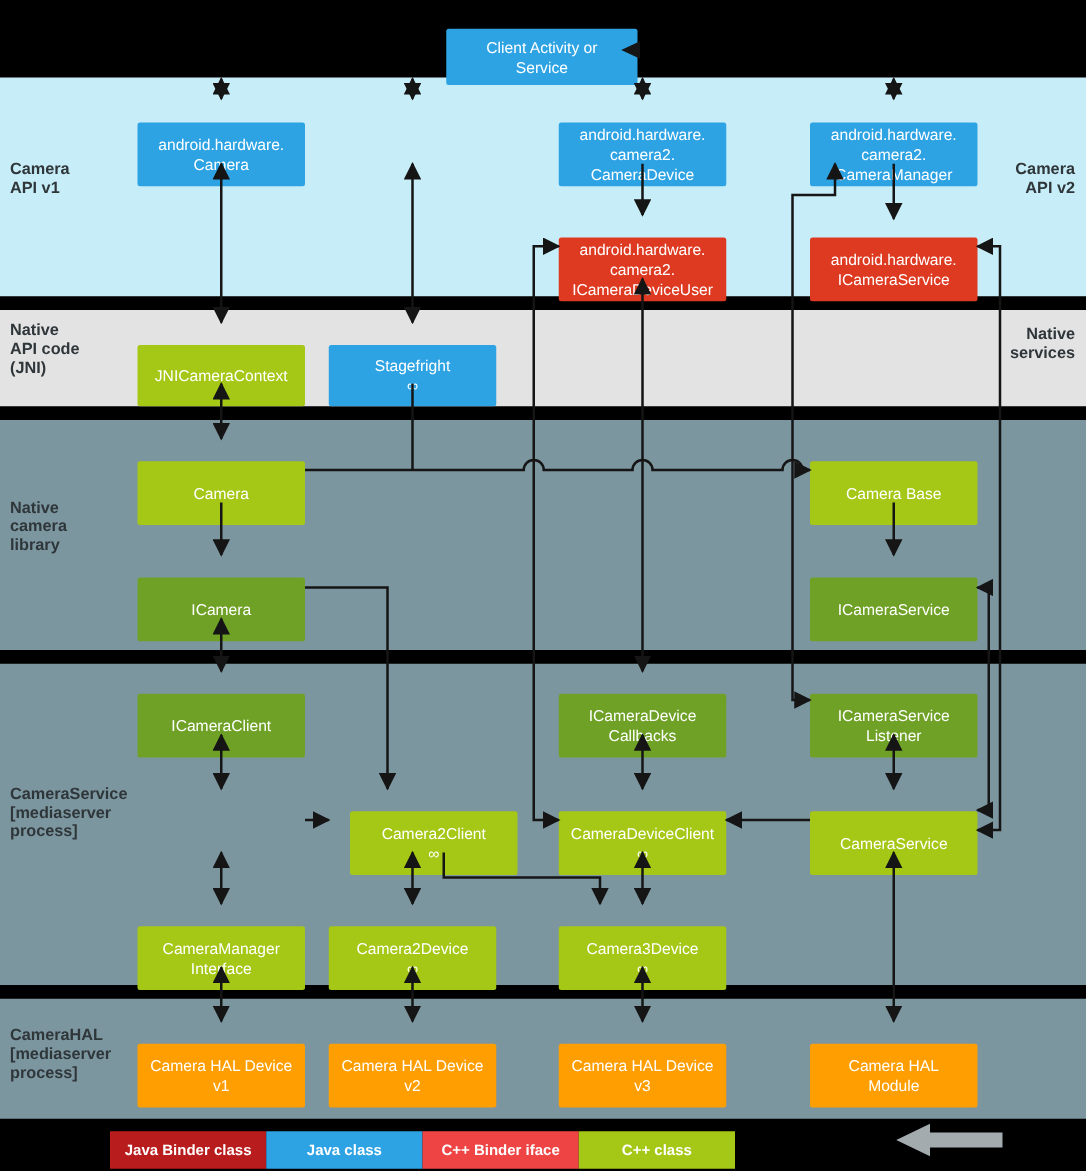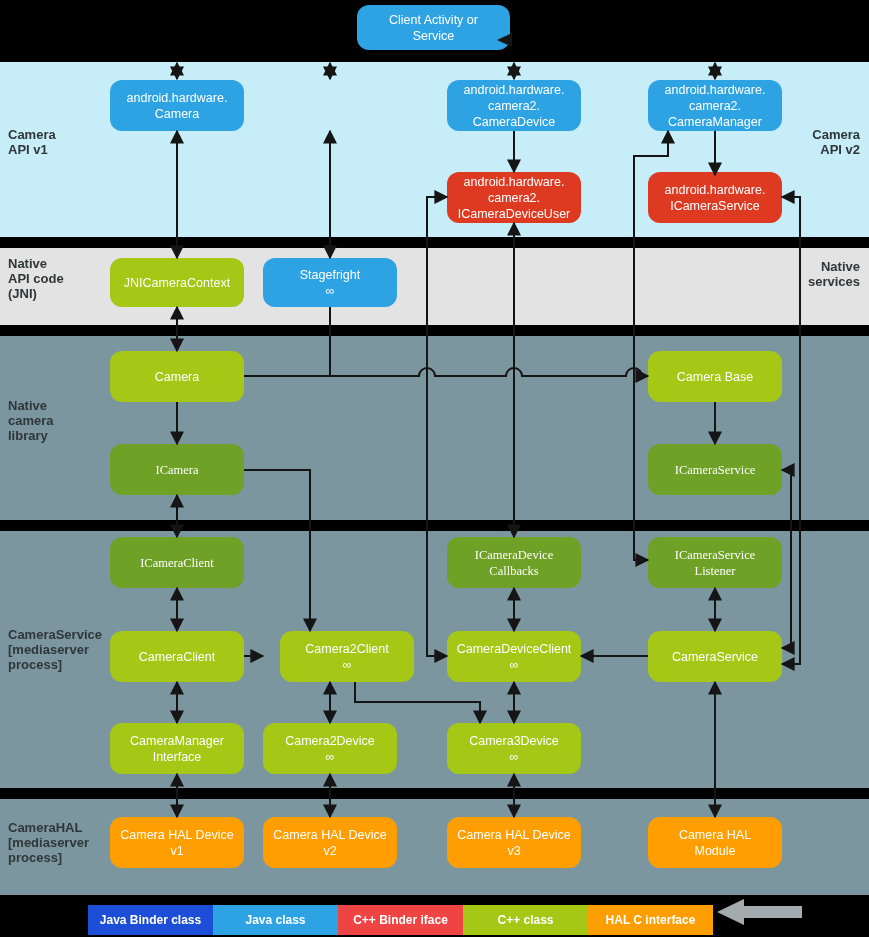--- a/index.html
+++ b/index.html
@@ -3,24 +3,24 @@
 <meta charset="utf-8">
 <style>
   html,body{margin:0;padding:0;background:#fff;font-family:"Liberation Sans",sans-serif;}
   .stage{position:relative;width:869px;height:937px;background:#000;overflow:hidden;}
   .band{position:absolute;left:0;width:869px;}
   .band-cyan{background:#C6EDF8;}
   .band-gray{background:#E3E3E3;}
   .band-slate{background:#7C96A0;}
   .node{position:absolute;display:flex;align-items:center;justify-content:center;
         text-align:center;color:#fff;font-size:12.5px;line-height:16px;
-        white-space:pre-line;border-radius:12px;}
+        white-space:pre-line;border-radius:2px;margin-top:18px;}
   .t-java{background:#2EA3E4;}
   .t-jbinder{background:#DE3A21;}
-  .t-cbinder{background:#6EA125;font-family:Liberation Serif, serif;}
+  .t-cbinder{background:#6EA125;}
   .t-cpp{background:#A5C716;}
   .t-hal{background:#FF9E00;font-weight:normal;}
   .band-label{position:absolute;font-weight:bold;font-size:13px;line-height:15px;
         color:#2F3639;white-space:pre-line;}
   .band-label.right{text-align:right;}
   .legend-box{position:absolute;top:905px;width:125px;height:30px;display:flex;
         align-items:center;justify-content:center;color:#fff;font-size:12px;
         font-weight:bold;}
   svg.edges{position:absolute;left:0;top:0;pointer-events:none;}
   .e{stroke:#151515;stroke-width:2;fill:none;}
@@ -80,21 +80,20 @@
   <div class="node t-cpp" style="left:110px;top:351px;width:134px;height:51px">Camera</div>
   <div class="node t-cpp" style="left:648px;top:351px;width:134px;height:51px">Camera Base</div>
   <div class="node t-cbinder" style="left:110px;top:444px;width:134px;height:51px">ICamera</div>
   <div class="node t-cbinder" style="left:648px;top:444px;width:134px;height:51px">ICameraService</div>
 
   <div class="node t-cbinder" style="left:110px;top:537px;width:134px;height:51px">ICameraClient</div>
   <div class="node t-cbinder" style="left:447px;top:537px;width:134px;height:51px">ICameraDevice
 Callbacks</div>
   <div class="node t-cbinder" style="left:648px;top:537px;width:134px;height:51px">ICameraService
 Listener</div>
-  <div class="node t-cpp" style="left:110px;top:631px;width:134px;height:51px">CameraClient</div>
   <div class="node t-cpp" style="left:280px;top:631px;width:134px;height:51px">Camera2Client
 ∞</div>
   <div class="node t-cpp" style="left:447px;top:631px;width:134px;height:51px">CameraDeviceClient
 ∞</div>
   <div class="node t-cpp" style="left:648px;top:631px;width:134px;height:51px">CameraService</div>
   <div class="node t-cpp" style="left:110px;top:723px;width:134px;height:51px">CameraManager
 Interface</div>
   <div class="node t-cpp" style="left:263px;top:723px;width:134px;height:51px">Camera2Device
 ∞</div>
   <div class="node t-cpp" style="left:447px;top:723px;width:134px;height:51px">Camera3Device
@@ -102,25 +101,24 @@
 
   <div class="node t-hal" style="left:110px;top:817px;width:134px;height:51px">Camera HAL Device
 v1</div>
   <div class="node t-hal" style="left:263px;top:817px;width:134px;height:51px">Camera HAL Device
 v2</div>
   <div class="node t-hal" style="left:447px;top:817px;width:134px;height:51px">Camera HAL Device
 v3</div>
   <div class="node t-hal" style="left:648px;top:817px;width:134px;height:51px">Camera HAL
 Module</div>
 
-  <div class="legend-box" style="left:88px;background:#1d4ed8">Java Binder class</div>
+  <div class="legend-box" style="left:88px;background:#b91c1c">Java Binder class</div>
   <div class="legend-box" style="left:213px;background:#2EA3E4">Java class</div>
   <div class="legend-box" style="left:338px;background:#ef4444">C++ Binder iface</div>
   <div class="legend-box" style="left:463px;background:#A5C716">C++ class</div>
-  <div class="legend-box" style="left:588px;background:#FF9E00">HAL C interface</div>
 
   <svg class="edges" width="869" height="937" viewBox="0 0 869 937">
     <defs>
       <marker id="ah" viewBox="0 0 10 10" refX="9" refY="5" markerWidth="7" markerHeight="7" orient="auto-start-reverse">
         <path d="M0,0 L10,5 L0,10 z" fill="#151515"></path>
       </marker>
     </defs>
     <g>
 
       <path class="e" d="M177,63 V79" marker-start="url(#ah)" marker-end="url(#ah)"></path>

